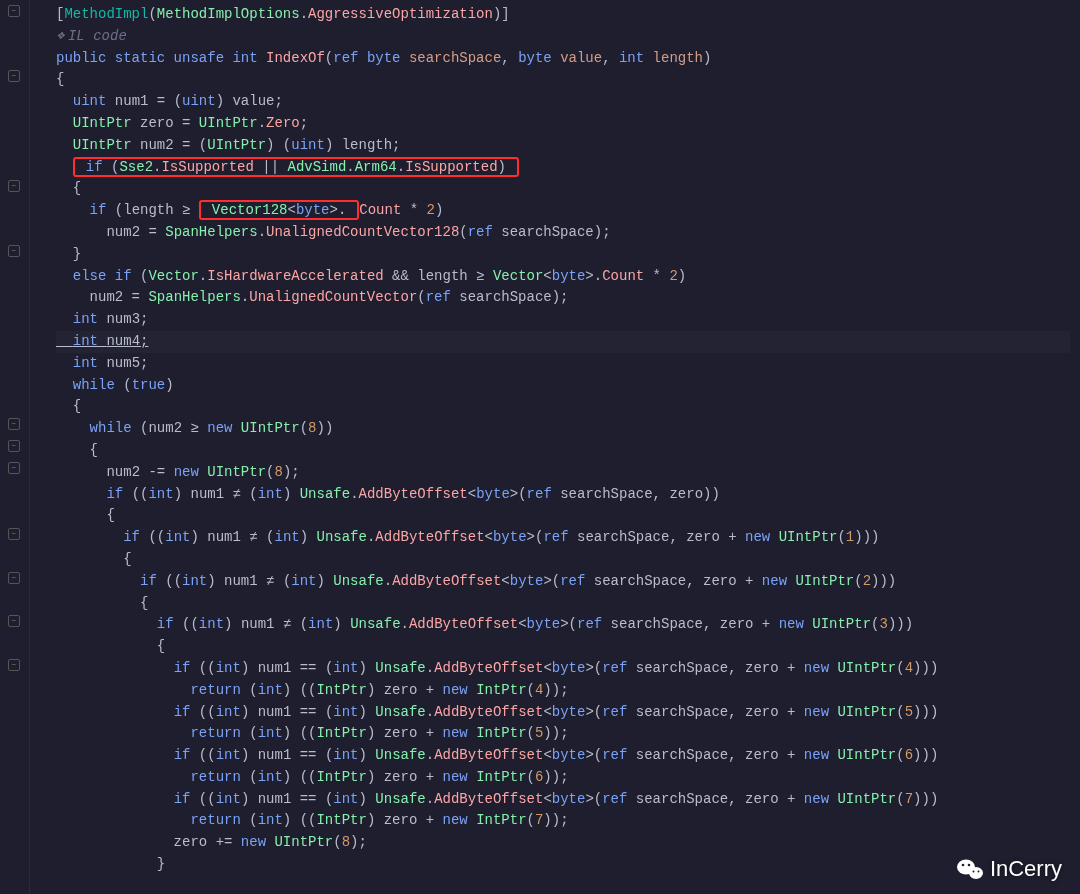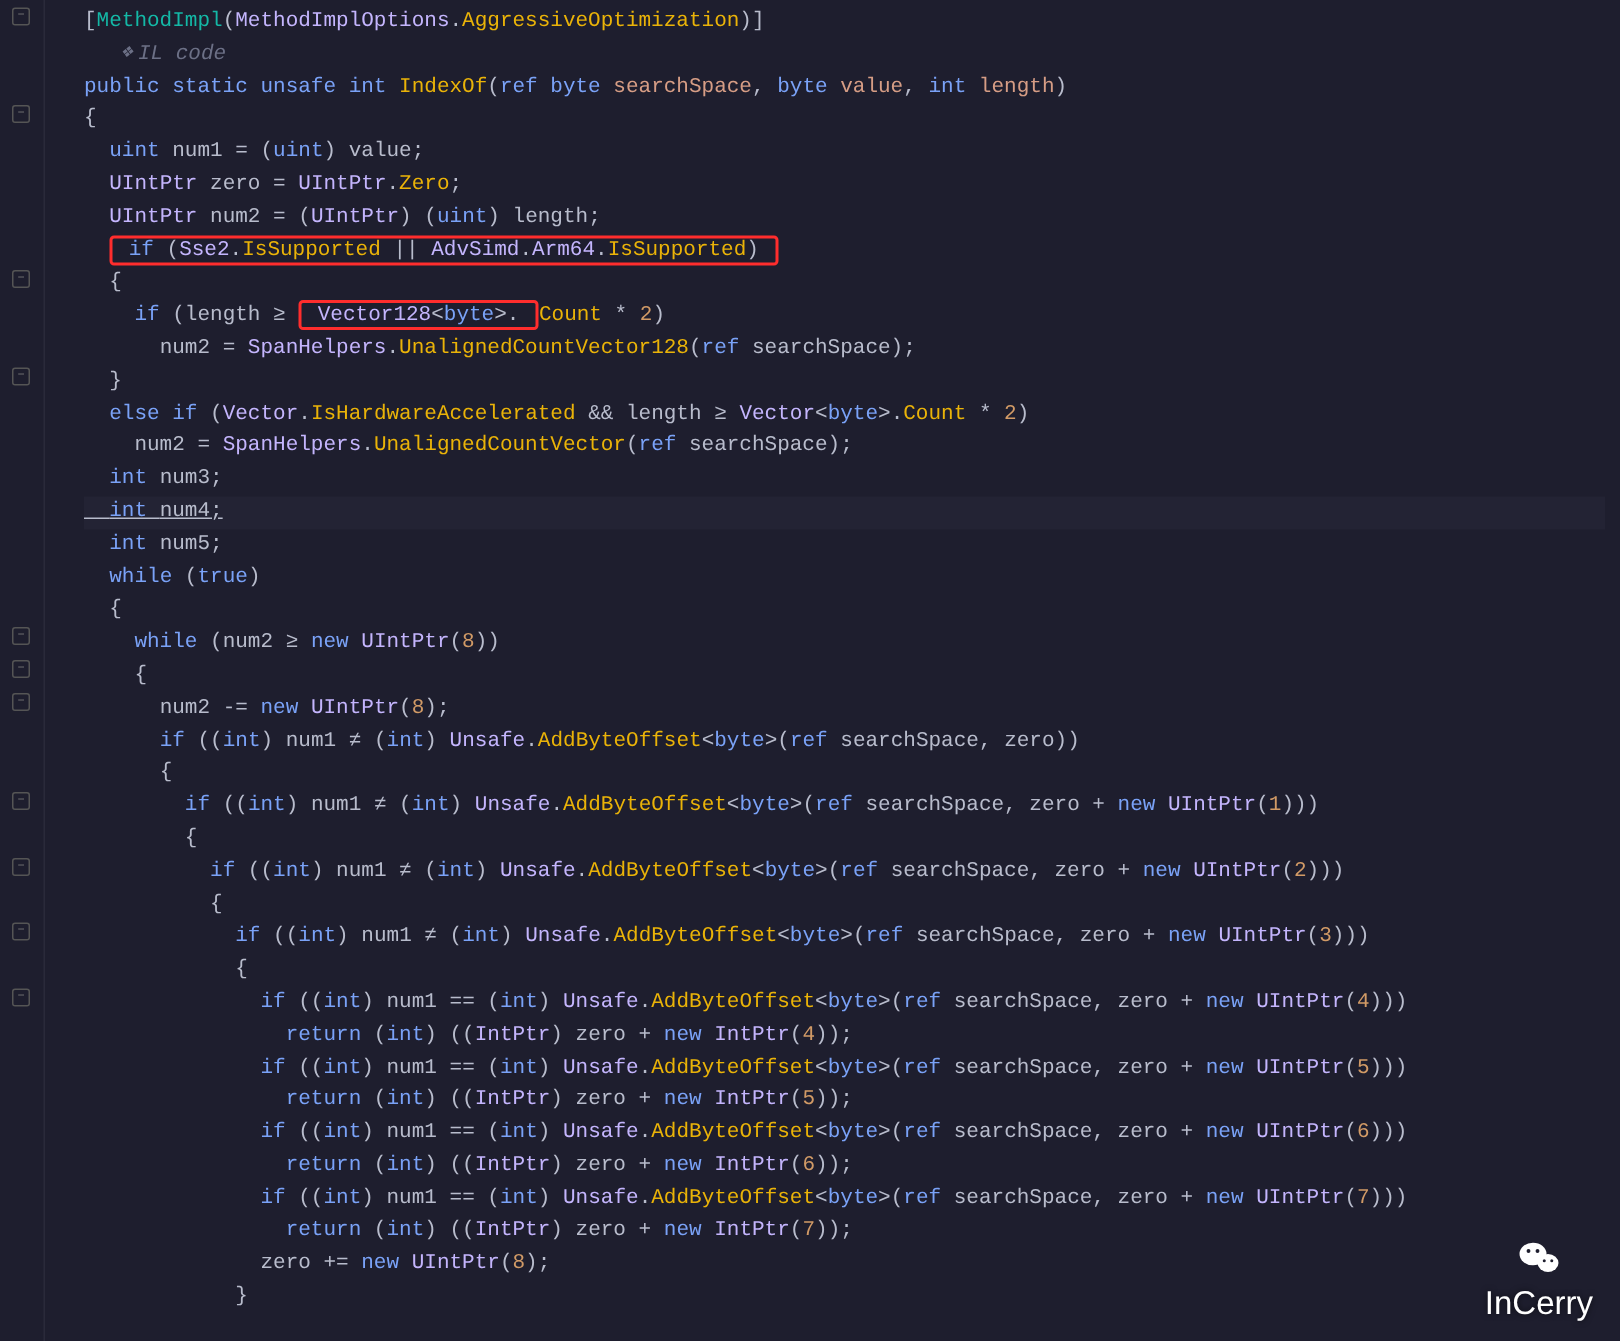--- a/index.html
+++ b/index.html
@@ -34,45 +34,44 @@
   .code {
     position: absolute;
     left: 30px; right: 0; top: 0; bottom: 0;
     padding: 4px 10px 4px 26px;
     white-space: pre;
     line-height: 21.8px;
     overflow: hidden;
   }
   .ln { display: block; height: 21.8px; }
   .kw { color: #7aa2f7; } 
-  .ty { color: #c4b5fd; } 
-  .fn { color: #eab308; } 
+  .ty { color: #86efac; } 
+  .fn { color: #fca5a5; } 
   .num { color: #d19a66; }
   .var { color: #d69d85; } 
   .pn { color: #b8bccc; } 
-  .cm { color: #6c7086; font-style: italic; margin-left: 24px; }
+  .cm { color: #6c7086; font-style: italic; }
   .attr { color: #14b8a6; }
   .hl1, .hl2 {
     border: 2px solid #ff2d2d;
     border-radius: 3px;
     padding: 0 11px;
   }
   .line-hl { display: inline-block; background: rgba(120,120,160,0.06); width: 100%; text-decoration: underline; }
   .watermark {
     position: absolute;
     right: 18px; bottom: 12px;
     color: #fff;
     font-family: Arial, sans-serif;
     font-size: 22px;
     font-weight: 500;
     display: flex;
     align-items: center;
     gap: 6px;
     text-shadow: 0 0 4px rgba(0,0,0,0.6);
-    flex-direction: column;
   }
   .wx-ico {
     width: 28px; height: 24px;
     position: relative;
     display: inline-flex;
     align-items: center;
     justify-content: center;
     font-size: 22px;
     color: #fff;
   }

